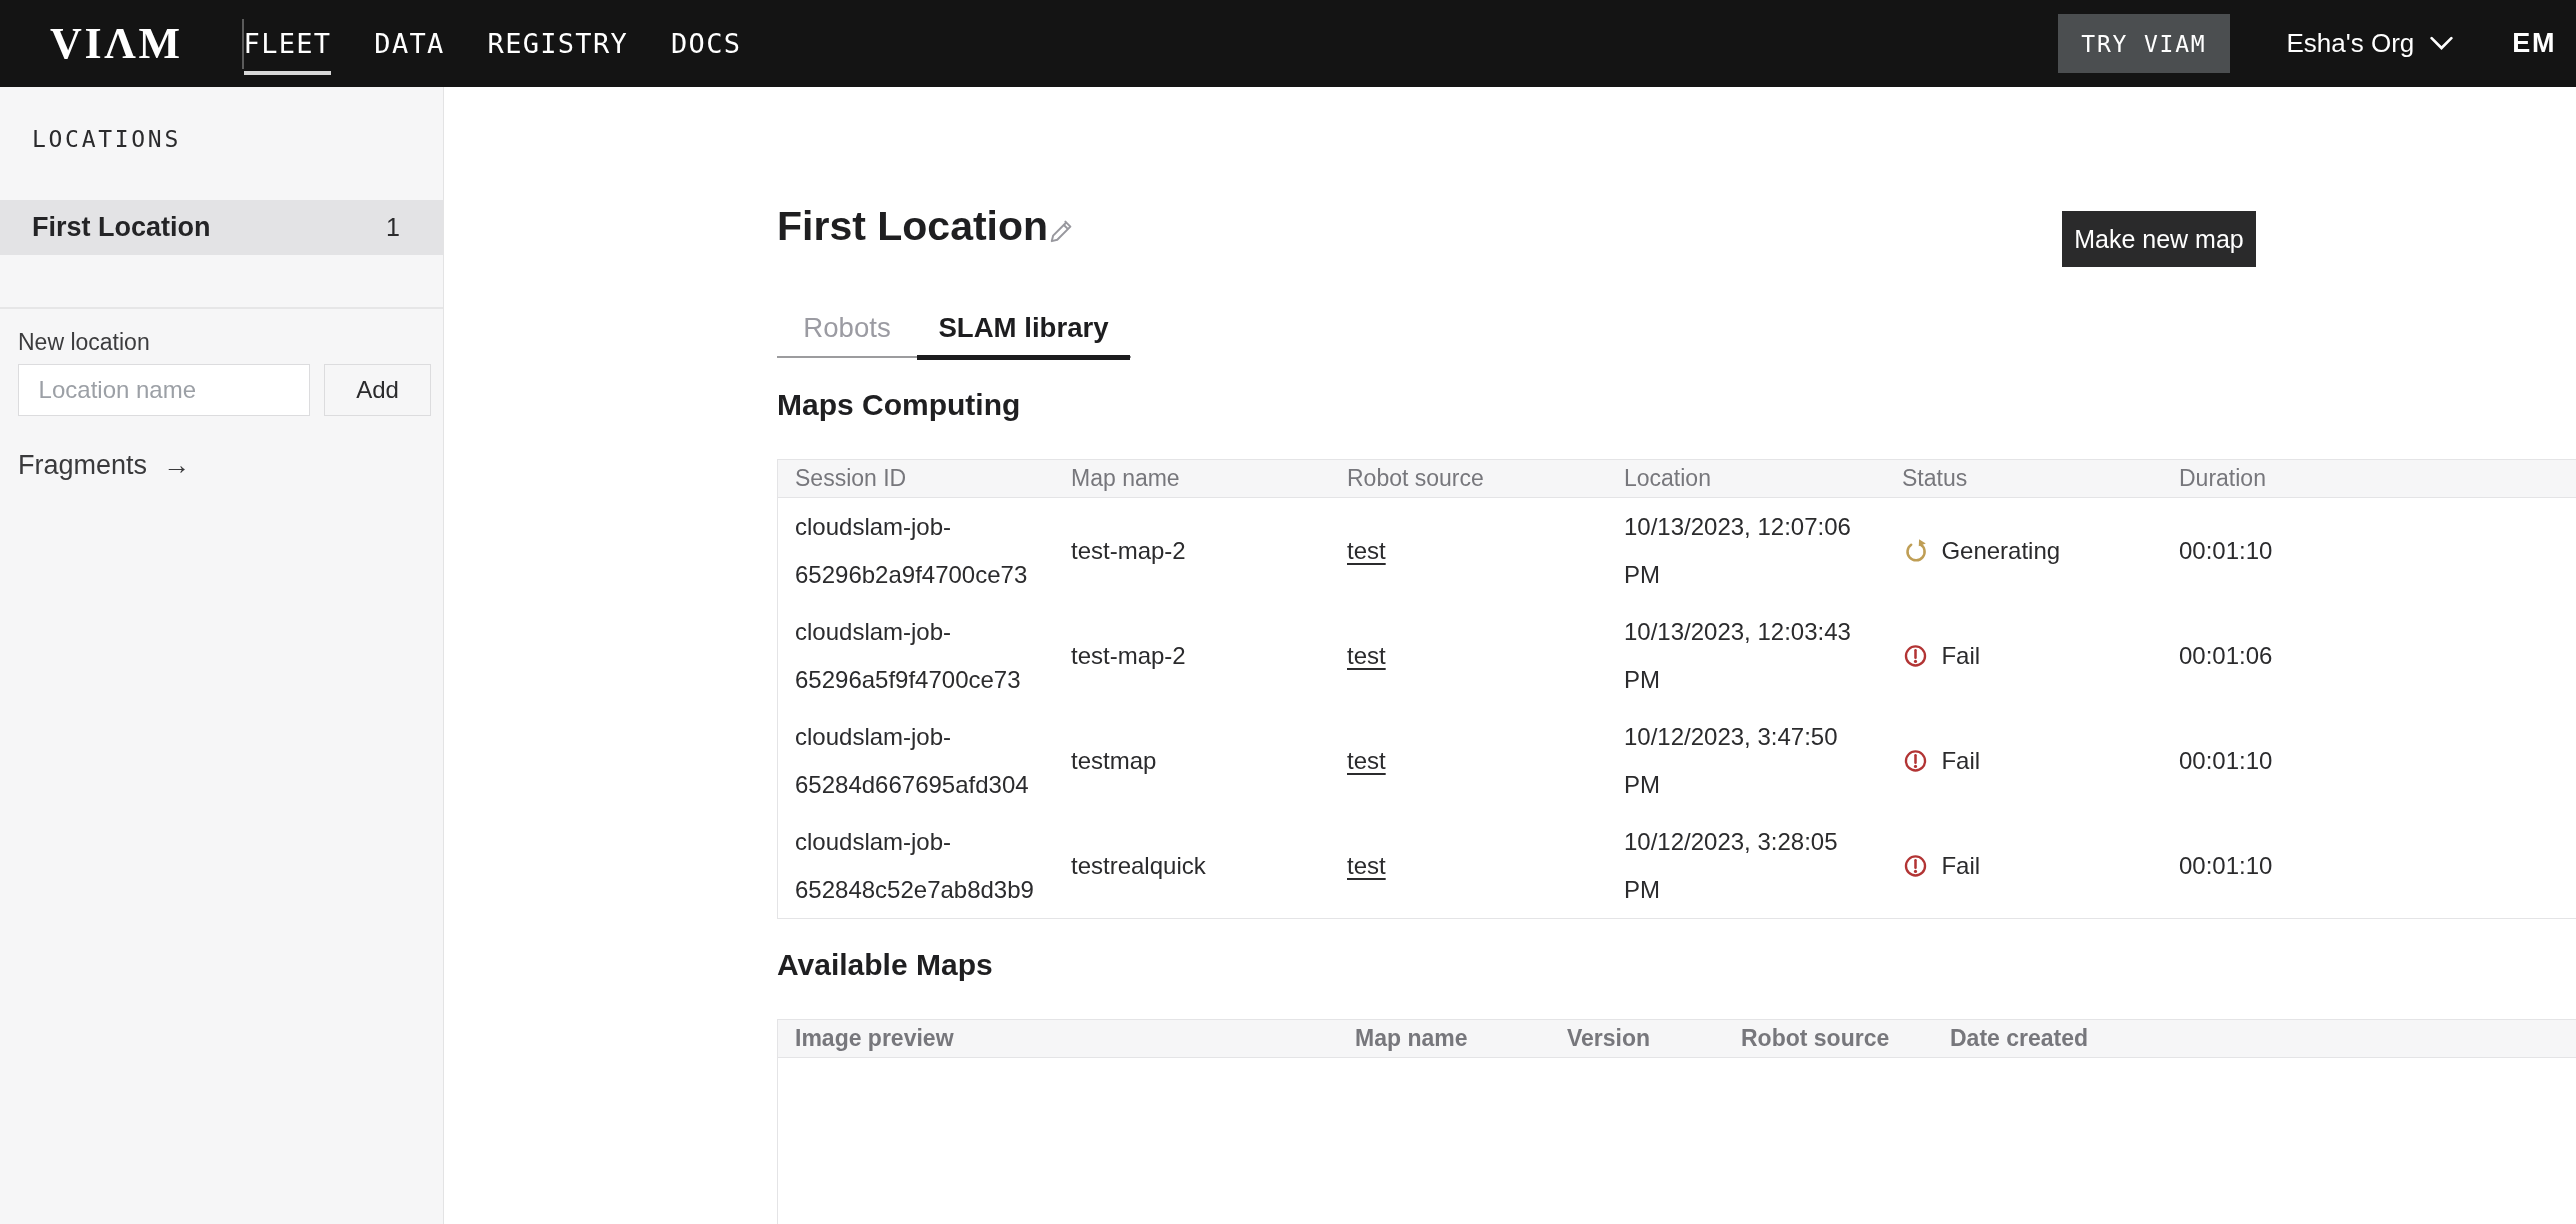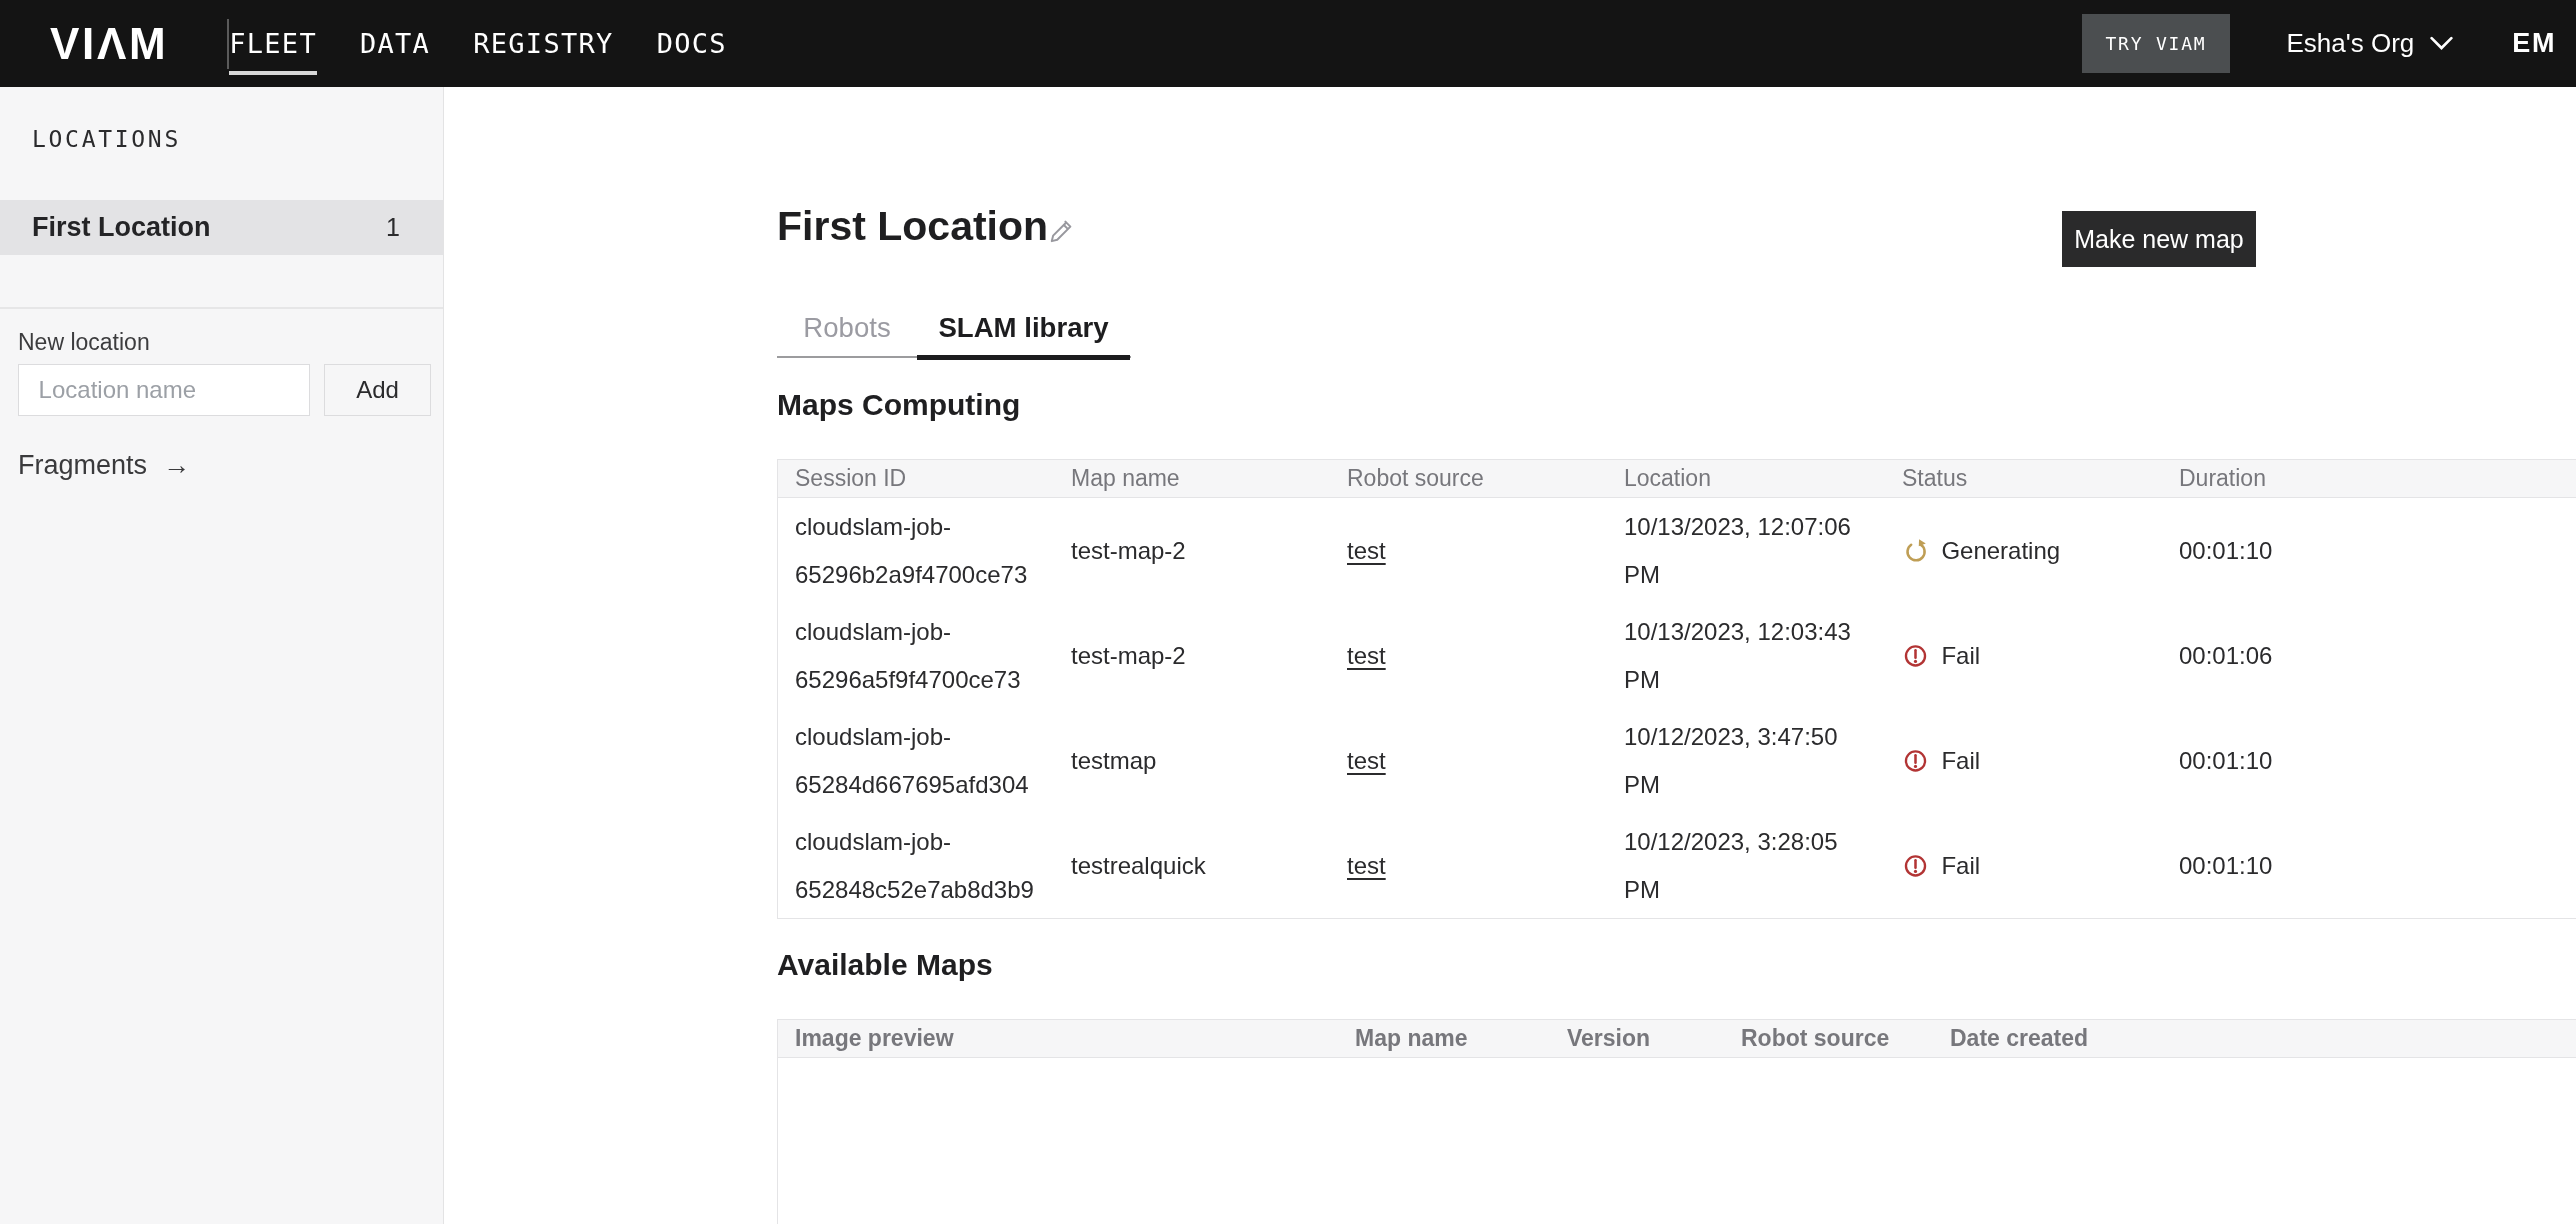--- a/index.html
+++ b/index.html
@@ -4,29 +4,29 @@
 <style>
   * { margin:0; padding:0; box-sizing:border-box; }
   html,body { width:2576px; height:1225px; background:#ffffff; overflow:hidden;
               font-family:"Liberation Sans", sans-serif; color:#2B2B2D; }
   .page { position:relative; width:2576px; height:1225px; background:#fff; }
 
   
   .topbar { position:absolute; top:0; left:0; width:100%; height:87px;
             background:#141414; display:flex; align-items:center; }
   .logo { margin-left:50px; color:#fff; font-weight:700; font-size:44px;
-          letter-spacing:2.7px; font-family:Liberation Sans, sans-serif; cursor:pointer; }
+          letter-spacing:2.7px; font-family:Liberation Serif, serif; cursor:pointer; }
   .nav-sep { width:1.8px; height:50px; background:#5b5b5b; margin-left:59px; }
   .topnav { display:flex; gap:43px; align-items:center; }
   .nav-item { font-family:"DejaVu Sans Mono", monospace; font-size:27px;
               letter-spacing:1.3px; color:#fff; position:relative; cursor:pointer; }
   .nav-item.active::after { content:""; position:absolute; left:0; right:0; bottom:-16px;
               height:3.6px; background:#d8d8d8; }
   .topbar-right { margin-left:auto; display:flex; align-items:center; }
-  .try-viam { font-family:"DejaVu Sans Mono", monospace; font-size:18px; letter-spacing:1.8px;
+  .try-viam { font-family:"DejaVu Sans Mono", monospace; font-size:23px; letter-spacing:1.8px;
               color:#fff; background:#4B4E50; height:59px; padding:16px 23px;
               display:flex; align-items:center; margin-right:57px; cursor:pointer; border:none; }
   .org { display:flex; align-items:center; gap:16px; color:#fff; font-size:26px;
          margin-right:59px; cursor:pointer; }
   .avatar { color:#fff; font-size:27px; font-weight:600; letter-spacing:1.8px;
             margin-right:19.6px; cursor:pointer; }
 
   
   .sidebar { position:absolute; top:87px; left:0; bottom:0; width:444px;
              background:#F6F6F7; border-right:1.8px solid #E3E3E4; }

